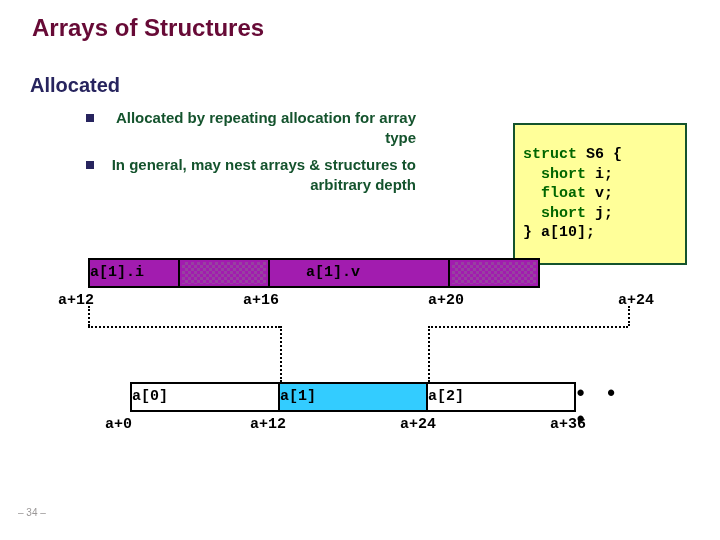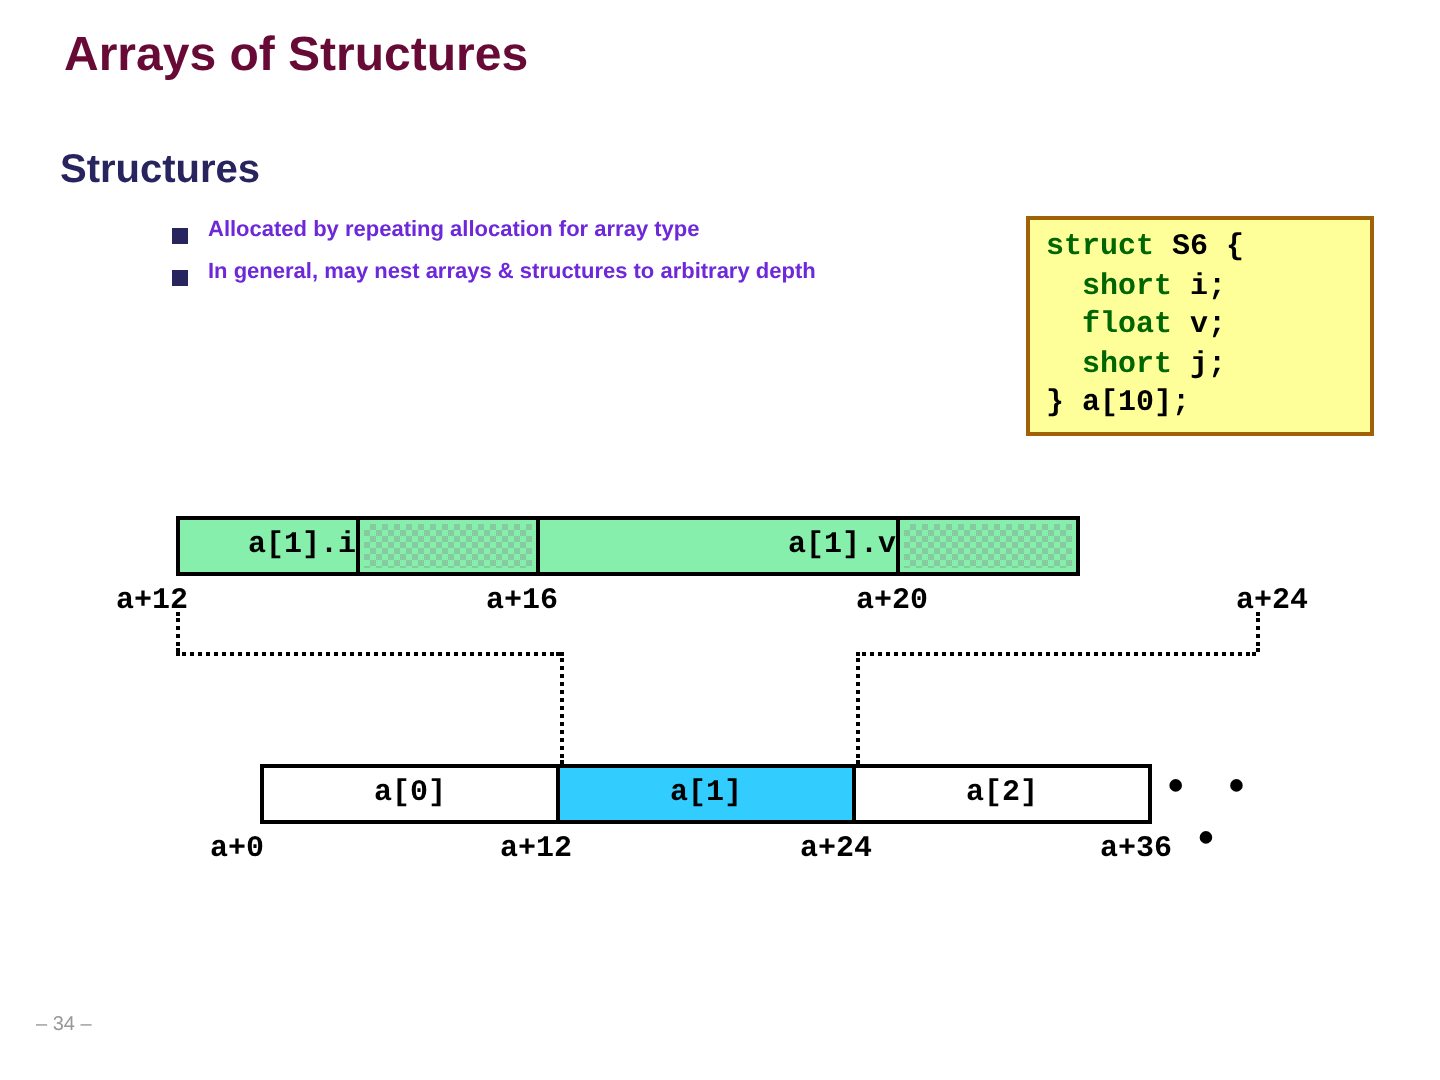--- a/index.html
+++ b/index.html
@@ -31,64 +31,65 @@
     position: absolute;
     left: 86px;
     top: 108px;
     width: 330px;
   }
   .bullet {
     display: flex;
     align-items: flex-start;
     margin-bottom: 6px;
     font-weight: bold;
-    color: #6d28d9;
-    font-size: 11px;
+    color: #14532d;
+    font-size: 15px;
     line-height: 1.35;
+    text-align: right;
   }
   .bullet .sq {
     width: 8px;
     height: 8px;
     background: #27245e;
     flex: 0 0 8px;
     margin-top: 6px;
     margin-right: 10px;
   }
   .codebox {
     position: absolute;
     right: 33px;
-    top: 108px;
+    top: 123px;
     width: 174px;
     background: #ffff99;
-    border: 2px solid #a16207;
-    font-family: "Courier New", monospace;
-    font-weight: bold;
-    font-size: 15px;
-    padding: 4px 8px;
+    border: 2px solid #14532d;
+    font-family: "Courier New", monospace;
+    font-weight: bold;
+    font-size: 15px;
+    padding: 20px 8px;
     line-height: 1.3;
     white-space: pre;
   }
   .kw { color: #006600; }
 
   
   .d1 {
     position: absolute;
     left: 88px;
     top: 258px;
   }
   .d1 .row { display: flex; }
   .d1 .cell {
     border: 2px solid #000;
     height: 30px;
     font-family: "Courier New", monospace;
     font-weight: bold;
     font-size: 15px;
-    text-align: right;
+    text-align: left;
     line-height: 26px;
-    background: #86efac;
+    background: #a21caf;
     margin-left: -2px;
   }
   .d1 .cell:first-child { margin-left: 0; }
   .d1 .w2 { width: 92px; }
   .d1 .w4 { width: 182px; padding-left: 36px; }
   .d1 .gap-fill {
     position: relative;
   }
   .d1 .gap-fill::before {
     content: '';
@@ -118,21 +119,20 @@
     top: 382px;
   }
   .d2 .row { display: flex; }
   .d2 .cell {
     border: 2px solid #000;
     height: 30px;
     width: 150px;
     font-family: "Courier New", monospace;
     font-weight: bold;
     font-size: 15px;
-    text-align: center;
     line-height: 26px;
     background: #fff;
     margin-left: -2px;
   }
   .d2 .cell:first-child { margin-left: 0; }
   .d2 .blue { background: #33ccff; }
   .d2 .dots {
     border: none;
     background: transparent;
     width: 60px;
@@ -164,21 +164,21 @@
     left: 18px;
     bottom: 22px;
     color: #9a9797;
     font-size: 10px;
   }
 </style>
 </head>
 <body>
 
 <div class="title">Arrays of Structures</div>
-<div class="subhead">Structures</div>
+<div class="subhead">Allocated</div>
 
 <div class="bullets">
   <div class="bullet">
     <span class="sq"></span>
     <span>Allocated by repeating allocation for array type</span>
   </div>
   <div class="bullet">
     <span class="sq"></span>
     <span>In general, may nest arrays &amp; structures to arbitrary depth</span>
   </div>

